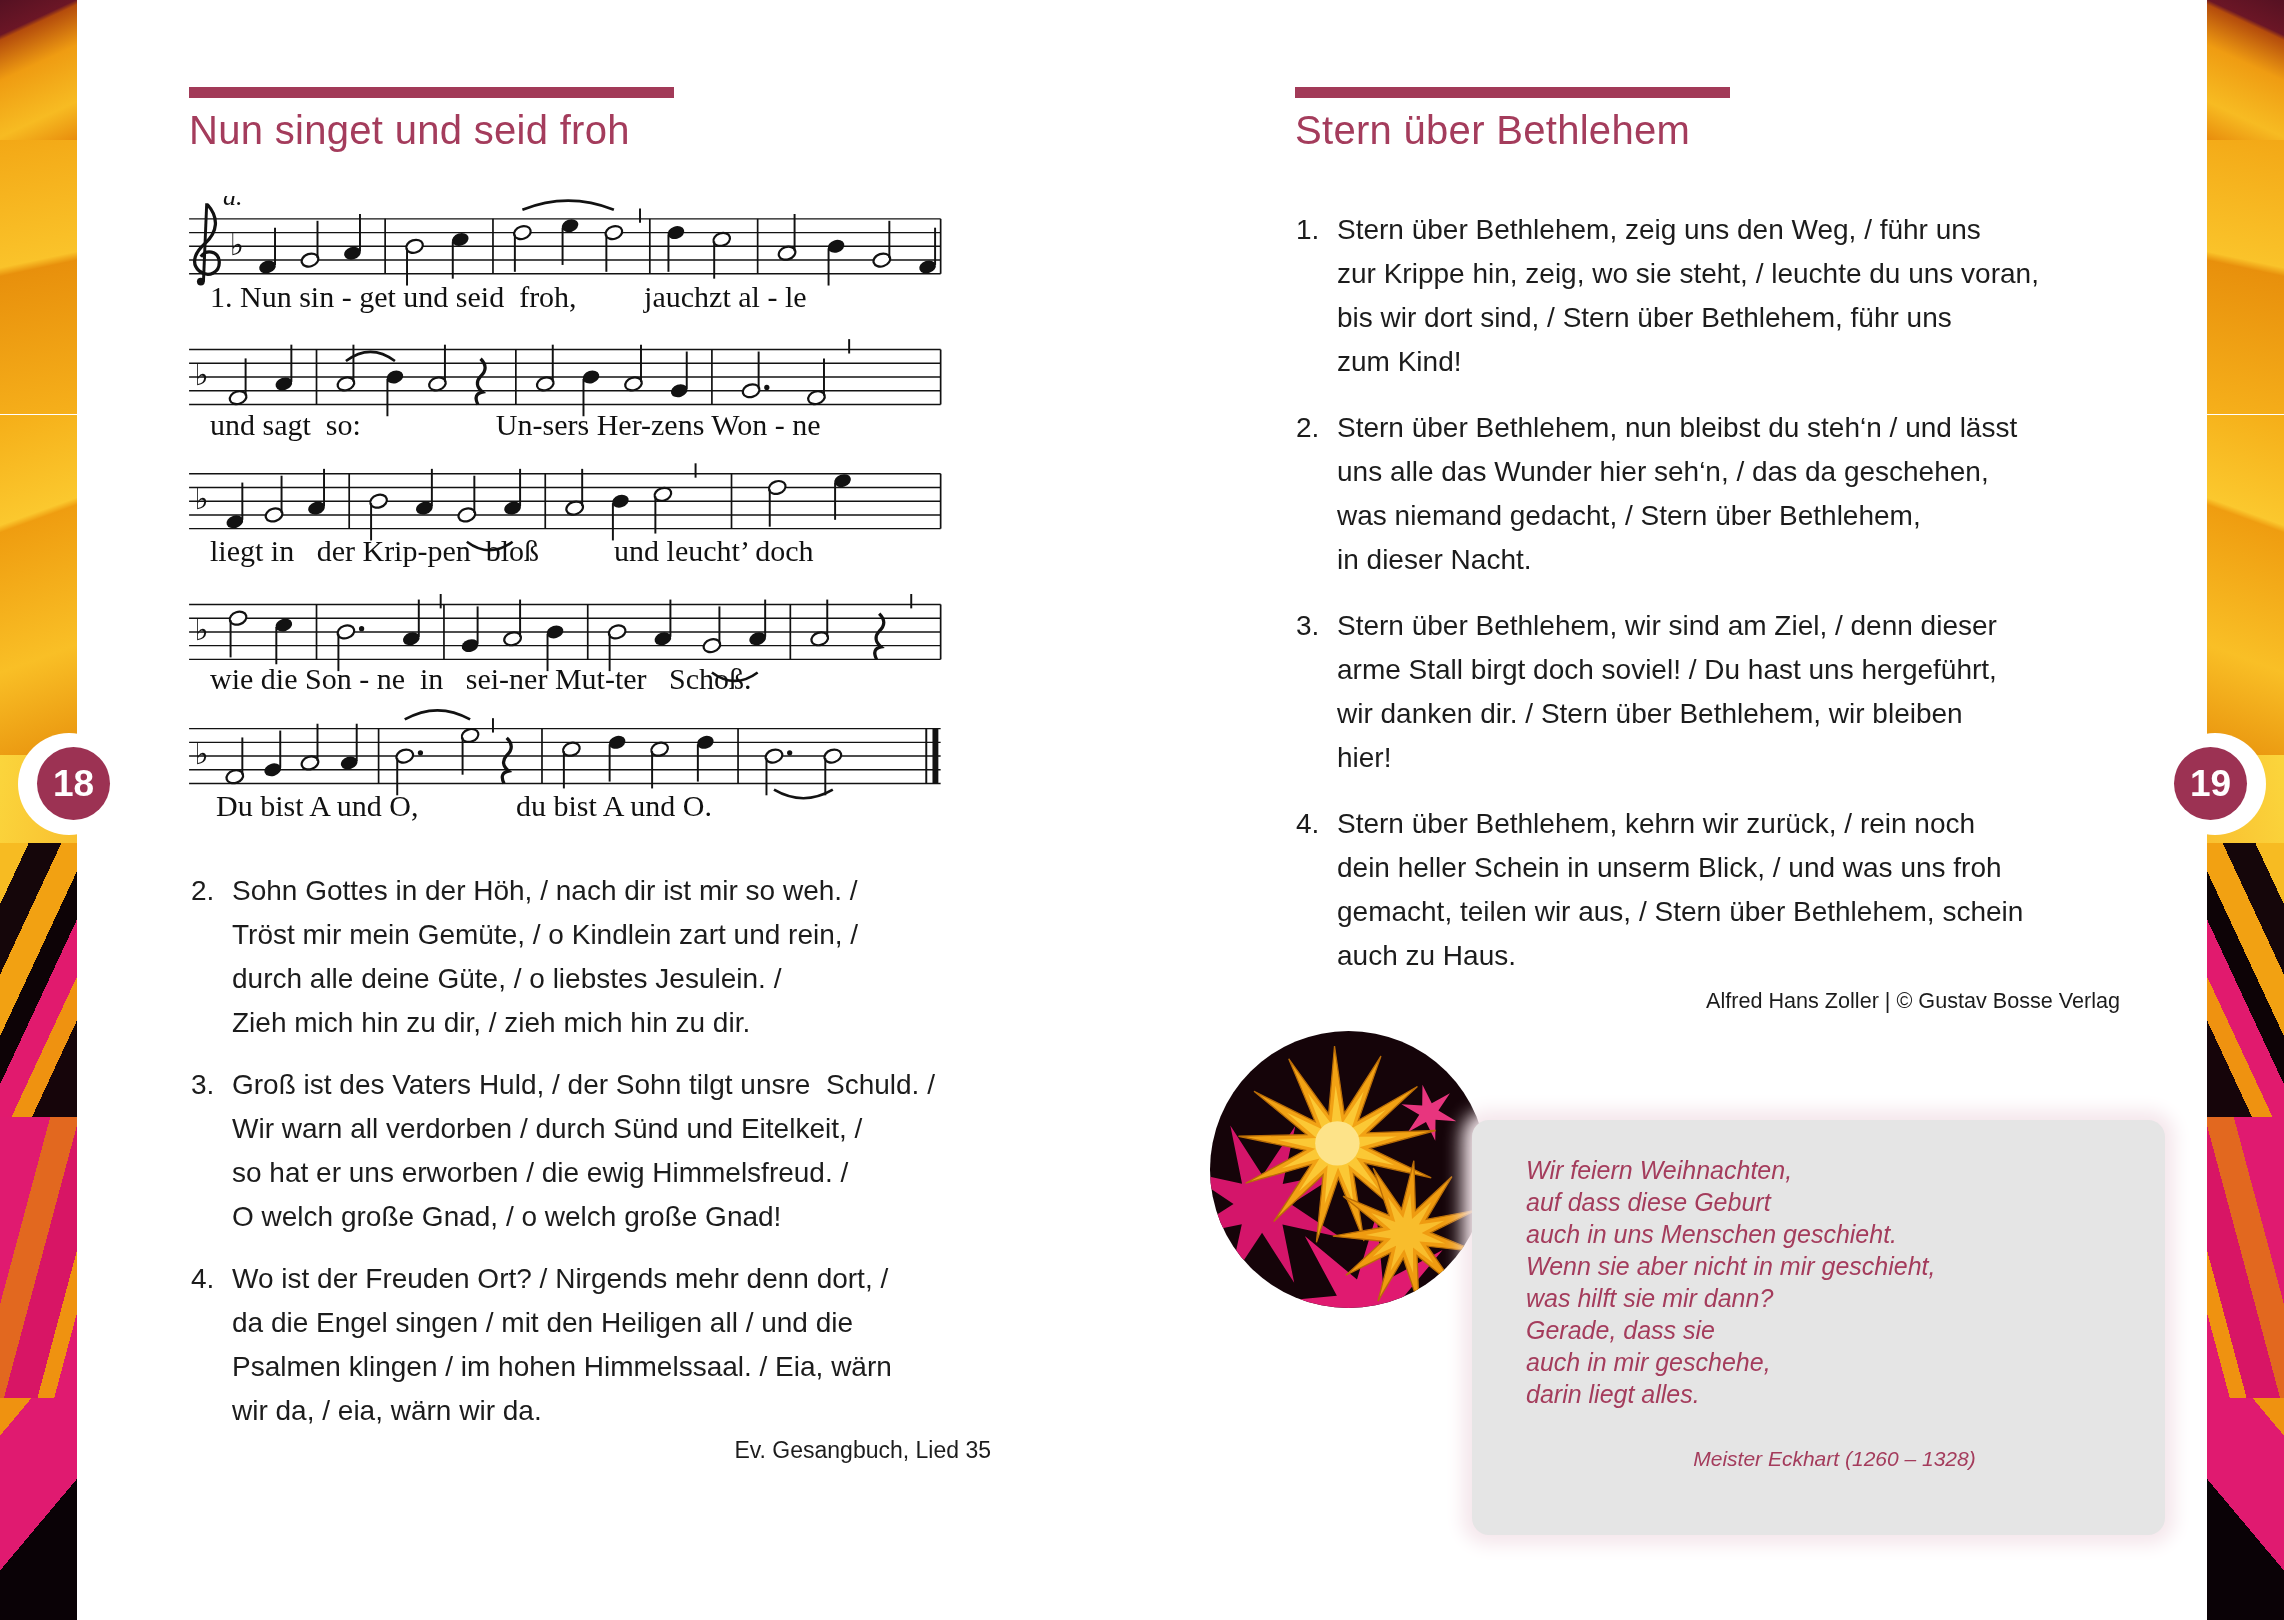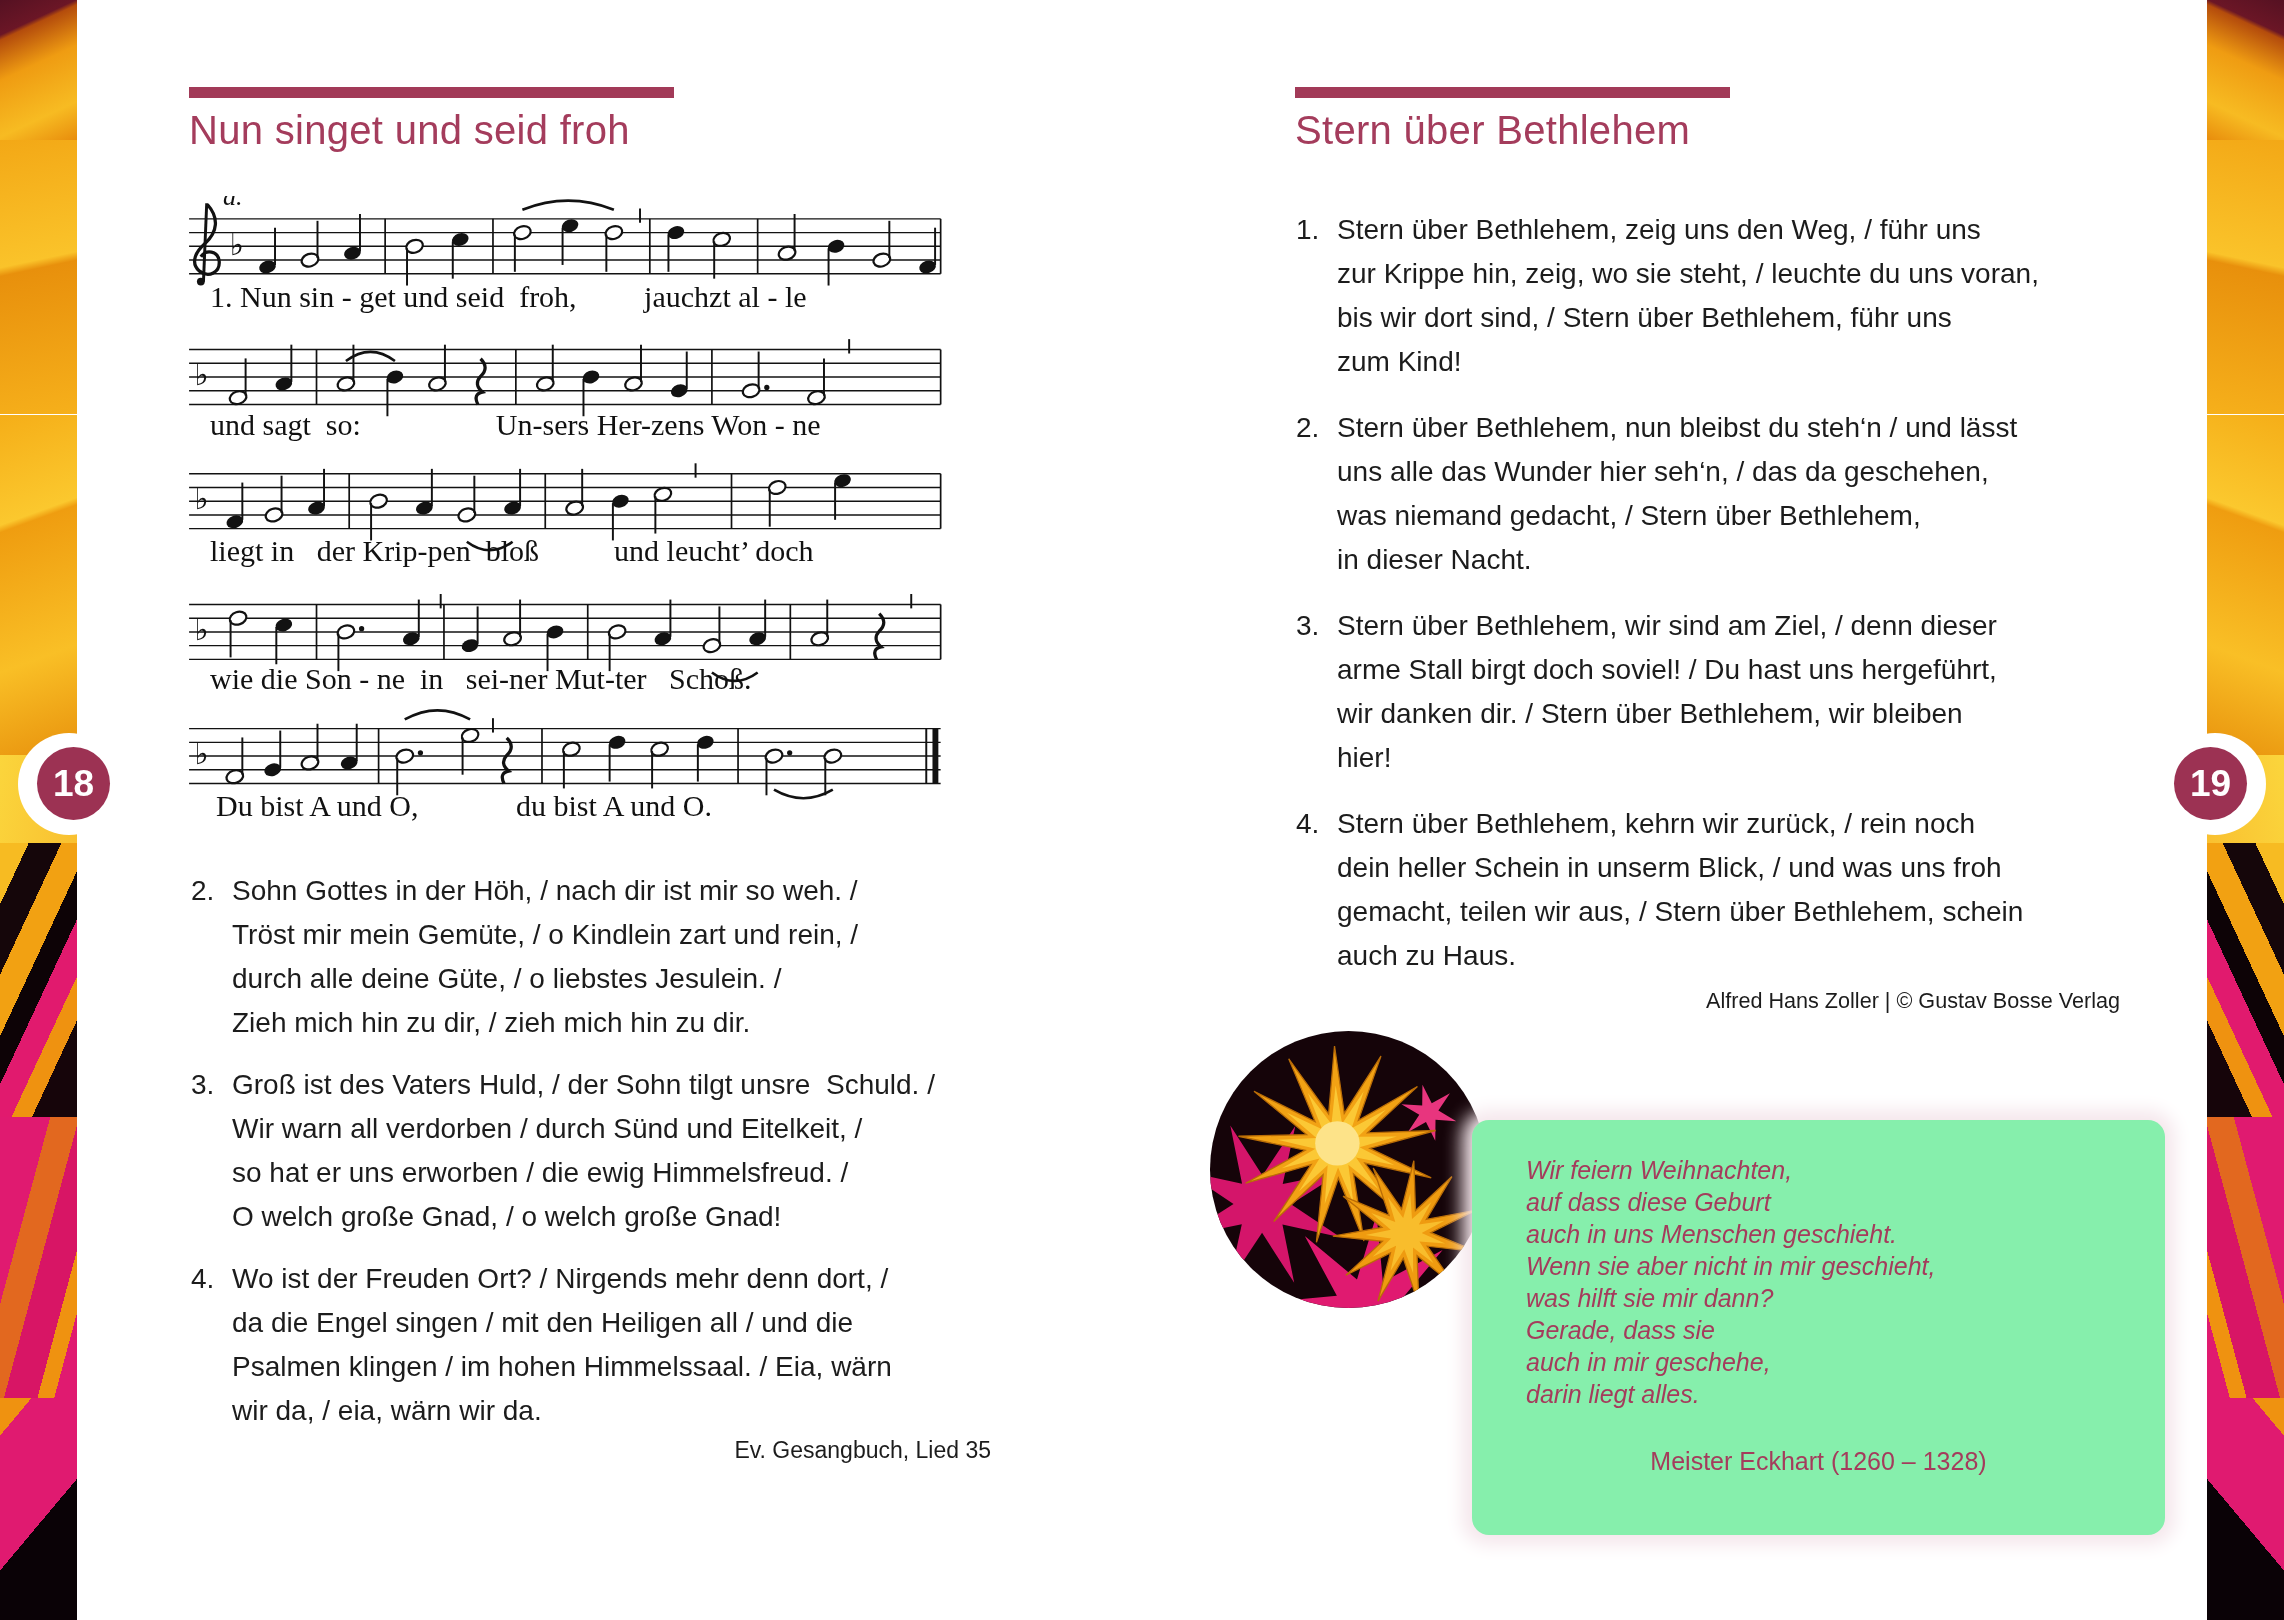--- a/index.html
+++ b/index.html
@@ -35,26 +35,26 @@
   
   #music-svg{position:absolute;left:189px;top:196px;}
   .lyric{position:absolute;font-family:"Liberation Serif",serif;font-size:30px;color:#111;white-space:pre;}
   
   .verse{position:absolute;display:flex;}
   .vnum{width:41px;flex:0 0 41px;font-size:28px;line-height:44px;}
   .vlines div{font-size:28px;line-height:44px;white-space:pre;}
   .smallnote{position:absolute;font-size:23px;color:#1c1c1c;}
   
   #star-photo{position:absolute;left:1210px;top:1031px;width:277px;height:277px;border-radius:50%;overflow:hidden;}
-  .quotebox{position:absolute;left:1472px;top:1120px;width:693px;height:415px;background:#86efac;
+  .quotebox{position:absolute;left:1472px;top:1120px;width:693px;height:415px;background:#e5e5e5;
     border-radius:17px;box-shadow:0 0 18.3px 9.1px #f5e7ec;}
   .quotelines{position:absolute;left:54px;top:34px;}
   .quotelines div{font-size:25px;line-height:32px;color:#a43c5c;font-style:italic;white-space:pre;}
-  .quoteauthor{position:absolute;left:0;width:100%;top:327px;text-align:center;
-    font-size:25px;color:#a43c5c;}
+  .quoteauthor{position:absolute;left:16px;width:100%;top:327px;text-align:center;
+    font-size:21px;color:#a43c5c;font-style:italic;}
 </style>
 </head>
 <body>
 
 <div class="edge left">
   <div class="seg L1"></div>
     <div class="seg L2"></div>
     <div class="seg L3"></div>
   <div class="seg L4"></div>
     <div class="seg L5"></div>

